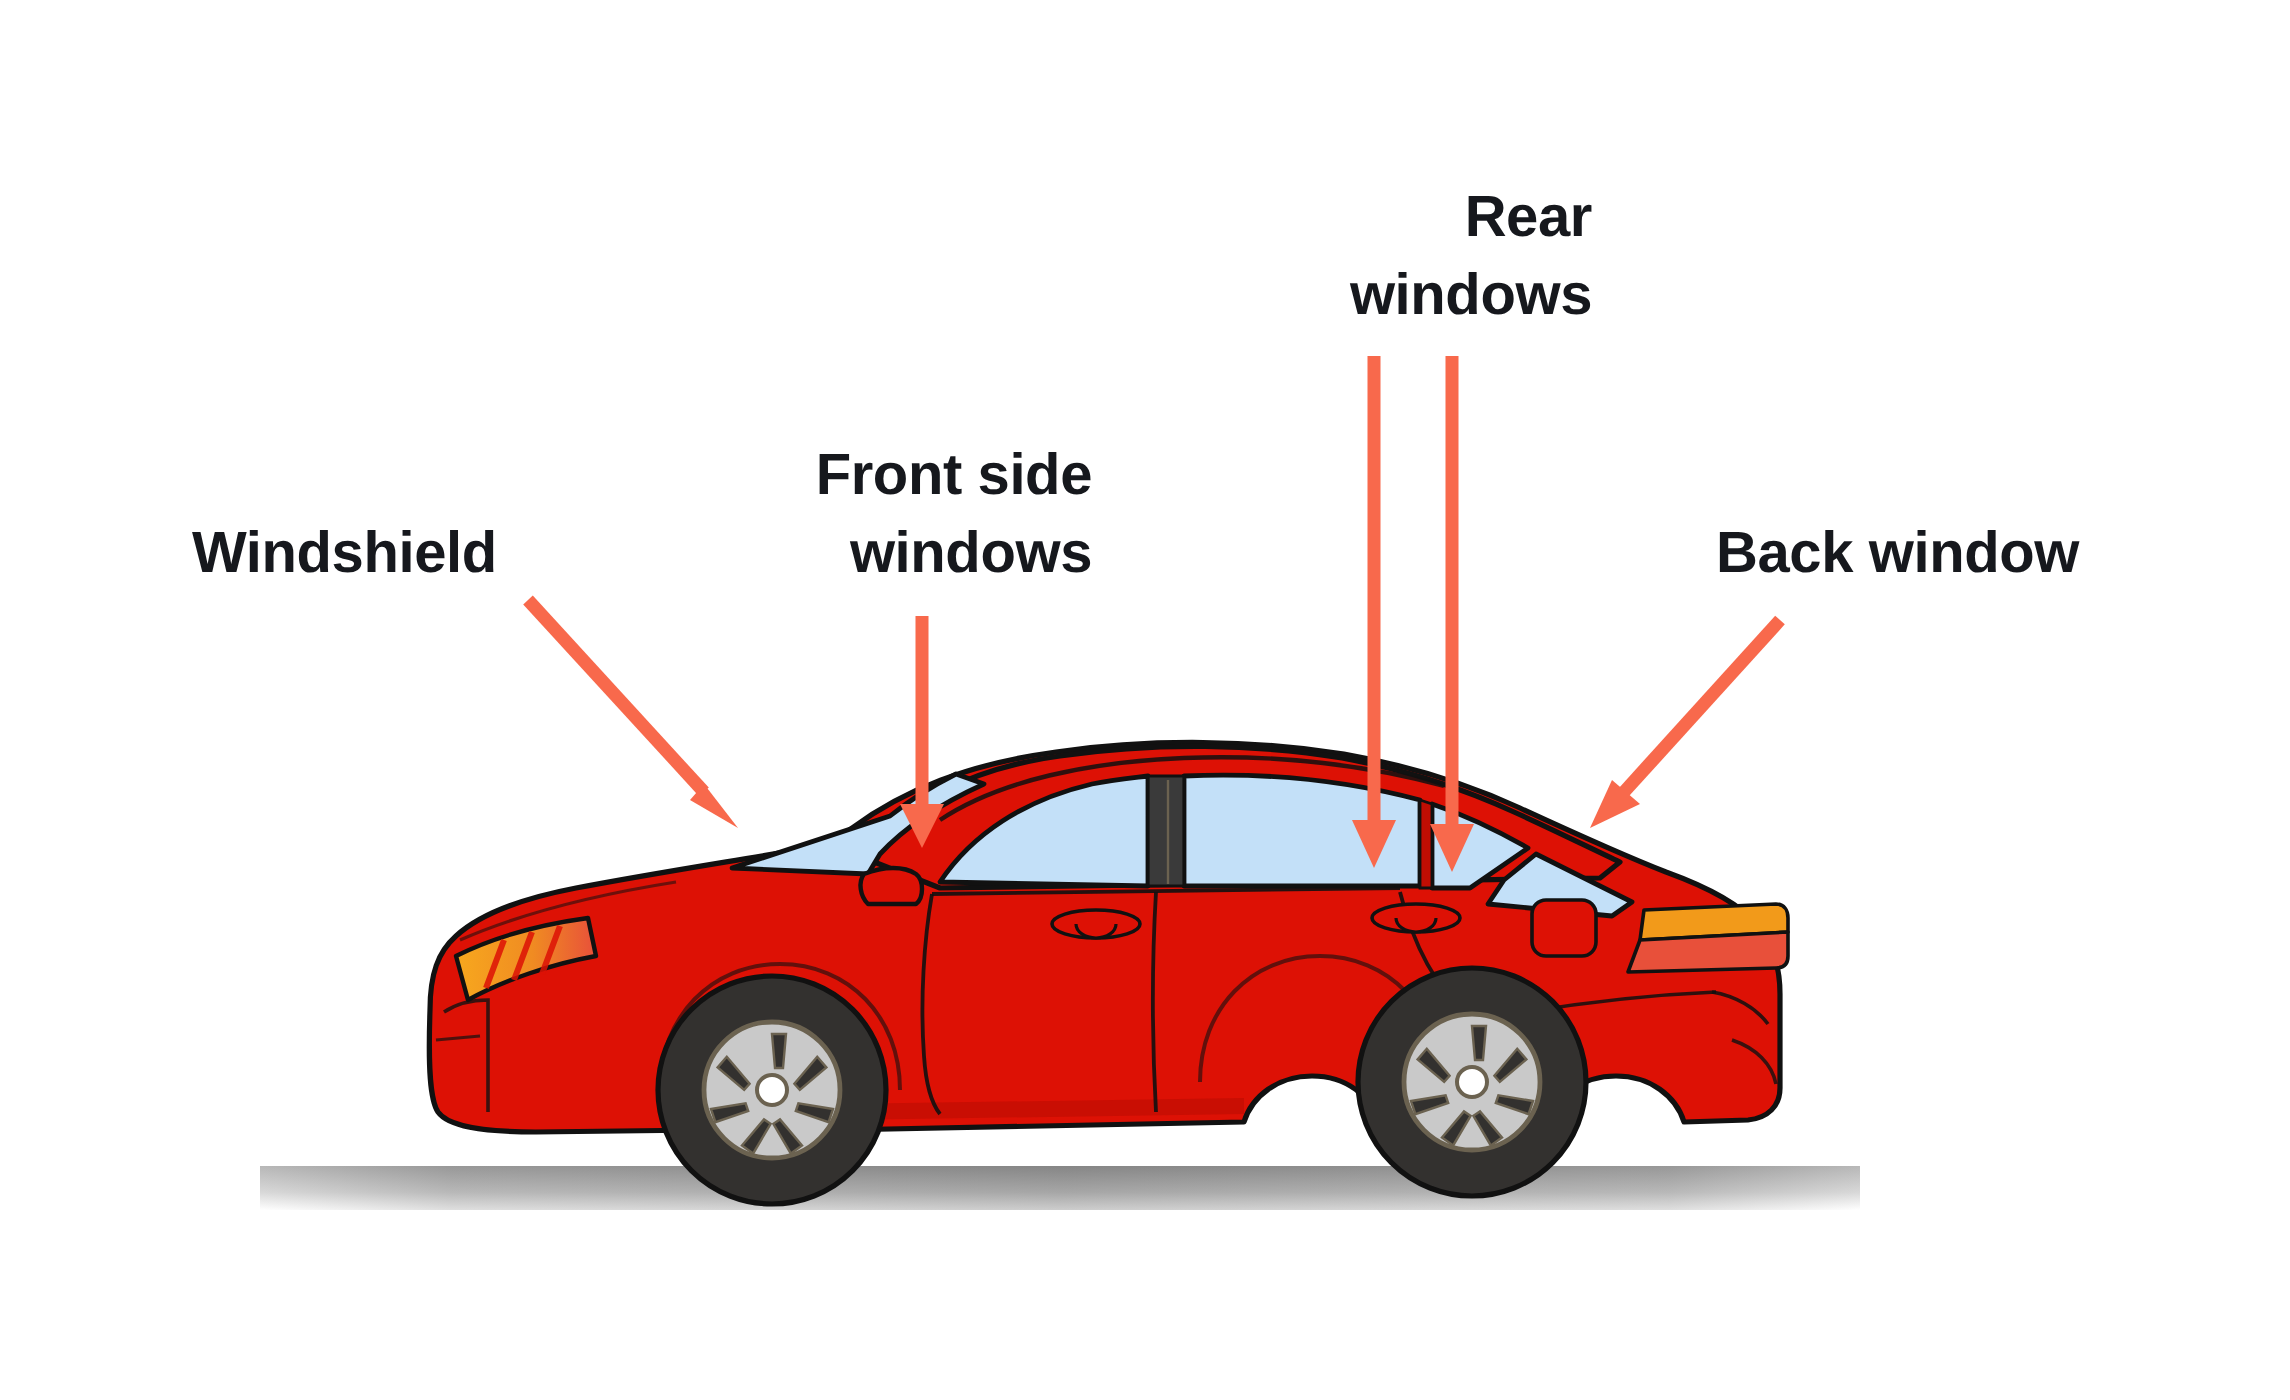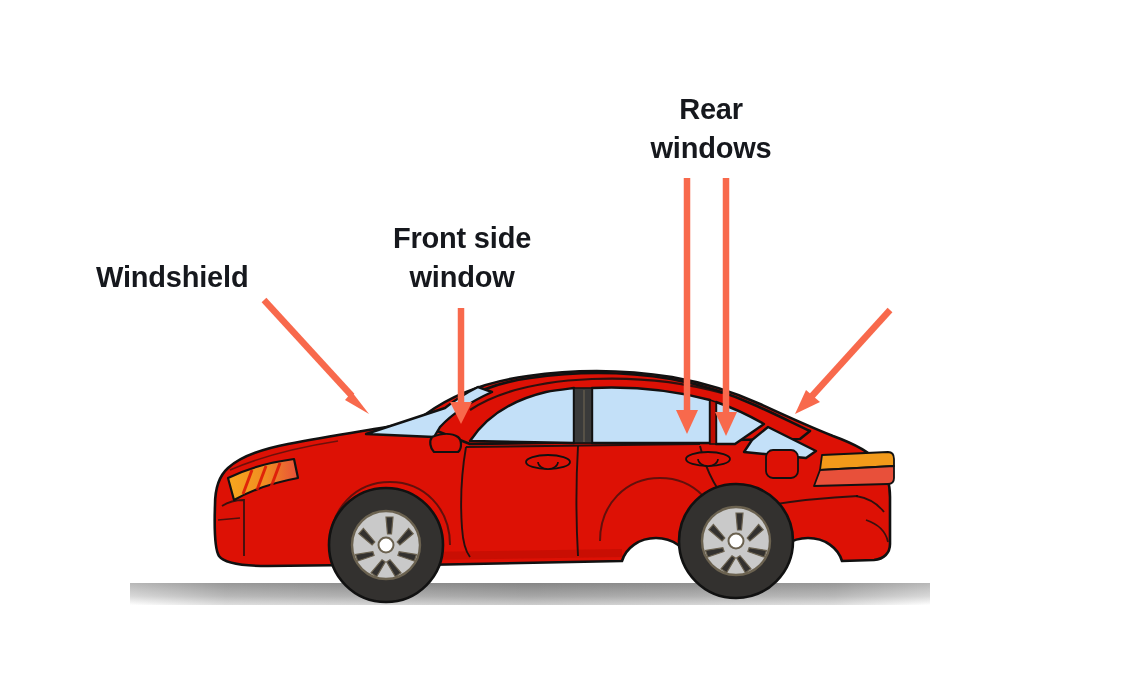--- a/index.html
+++ b/index.html
@@ -19,21 +19,21 @@
   }
   .label {
     position: absolute;
     font-family: "Liberation Sans", sans-serif;
     font-weight: bold;
     font-size: 29px;
     line-height: 1.33;
     color: #16181d;
     letter-spacing: -0.2px;
     white-space: pre-line;
-    text-align: center;
+    text-align: right;
     user-select: none;
   }
   #label-windshield {
     left: 96px;
     top: 258px;
     text-align: right;
   }
   #label-front-side {
     left: 378px;
     top: 219px;
@@ -265,19 +265,20 @@
       <g>
         <line x1="890" y1="310" x2="812" y2="396" stroke="#f8694c" stroke-width="6.5"></line>
         <path d="M795,414 L806,390 L820,402 Z" fill="#f8694c"></path>
       </g>
     </g>
   </svg>
 
   <div class="label" id="label-windshield">Windshield</div>
 
   <div class="label" id="label-front-side">Front side
-window</div>
+windows</div>
 
   <div class="label" id="label-rear">Rear
 windows</div>
 
+  <div class="label" id="label-back">Back window</div>
 
 </div>
 
 </body></html>

